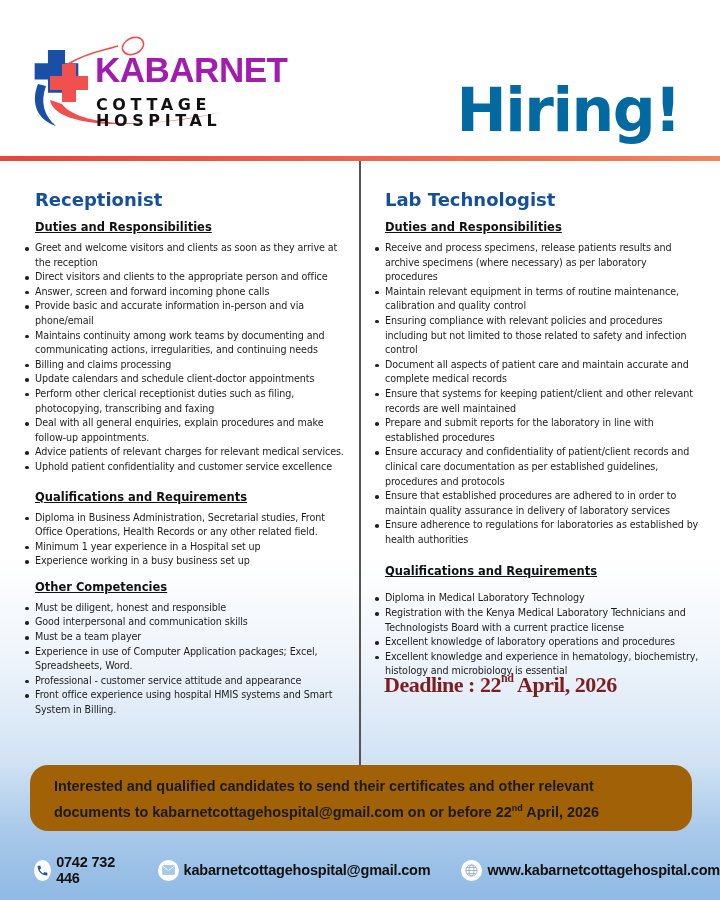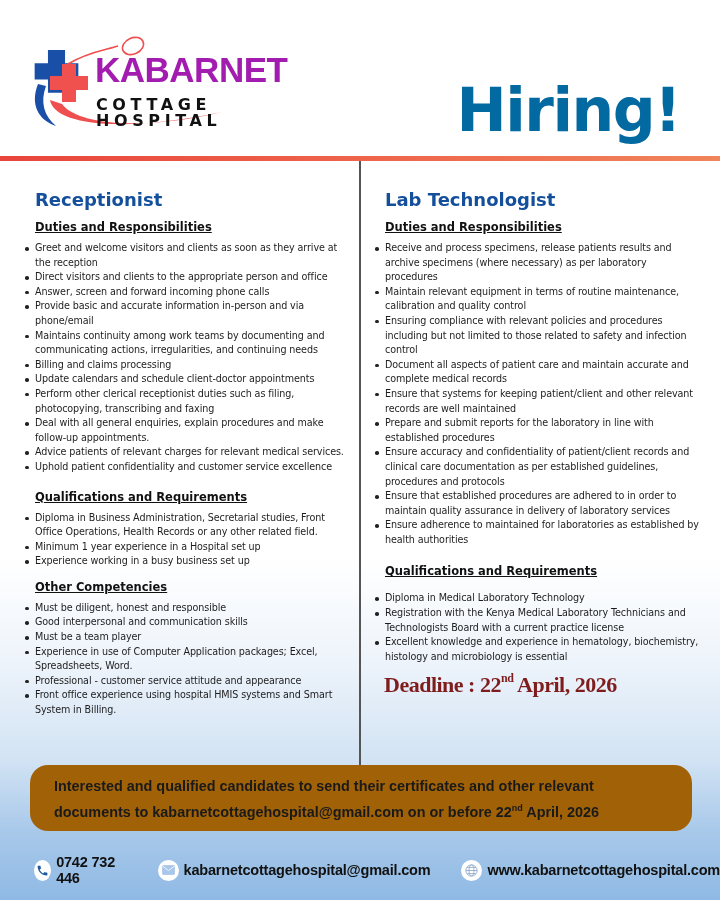--- a/index.html
+++ b/index.html
@@ -109,27 +109,28 @@
   <div class="sec-head">Duties and Responsibilities</div>
   <ul class="bul" style="margin-bottom:16px;">
     <li>Receive and process specimens, release patients results and archive specimens (where necessary) as per laboratory procedures</li>
     <li>Maintain relevant equipment in terms of routine maintenance, calibration and quality control</li>
     <li>Ensuring compliance with relevant policies and procedures including but not limited to those related to safety and infection control</li>
     <li>Document all aspects of patient care and maintain accurate and complete medical records</li>
     <li>Ensure that systems for keeping patient/client and other relevant records are well maintained</li>
     <li>Prepare and submit reports for the laboratory in line with established procedures</li>
     <li>Ensure accuracy and confidentiality of patient/client records and clinical care documentation as per established guidelines, procedures and protocols</li>
     <li>Ensure that established procedures are adhered to in order to maintain quality assurance in delivery of laboratory services</li>
-    <li>Ensure adherence to maintained for laboratories as established by health authorities</li>
+    <li>Ensure adherence to regulations for laboratories as established by health authorities</li>
   </ul>
 
   <div class="sec-head" style="margin-bottom:12px;">Qualifications and Requirements</div>
   <ul class="bul">
     <li>Diploma in Medical Laboratory Technology</li>
     <li>Registration with the Kenya Medical Laboratory Technicians and Technologists Board with a current practice license</li>
+    <li>Excellent knowledge of laboratory operations and procedures</li>
     <li>Excellent knowledge and experience in hematology, biochemistry, histology and microbiology is essential</li>
   </ul>
 </div>
 
 <div class="deadline"><span>Deadline : 22</span><sup>nd</sup><span> April, 2026</span></div>
 
 <div class="notice">
   <p>Interested and qualified candidates to send their certificates and other relevant</p>
   <p><span>documents to kabarnetcottagehospital@gmail.com on or before 22</span><sup>nd</sup><span> April, 2026</span></p>
 </div>

